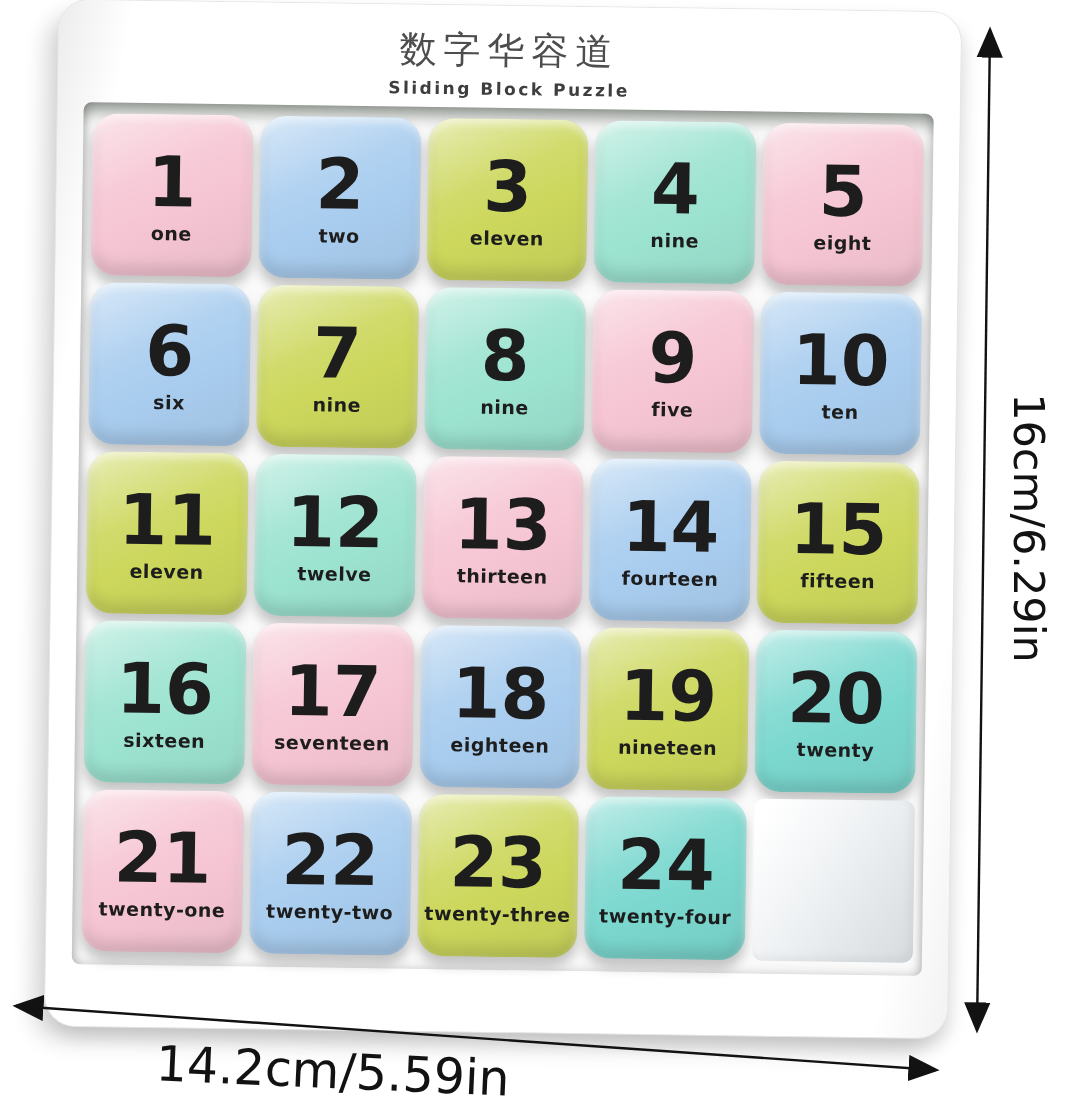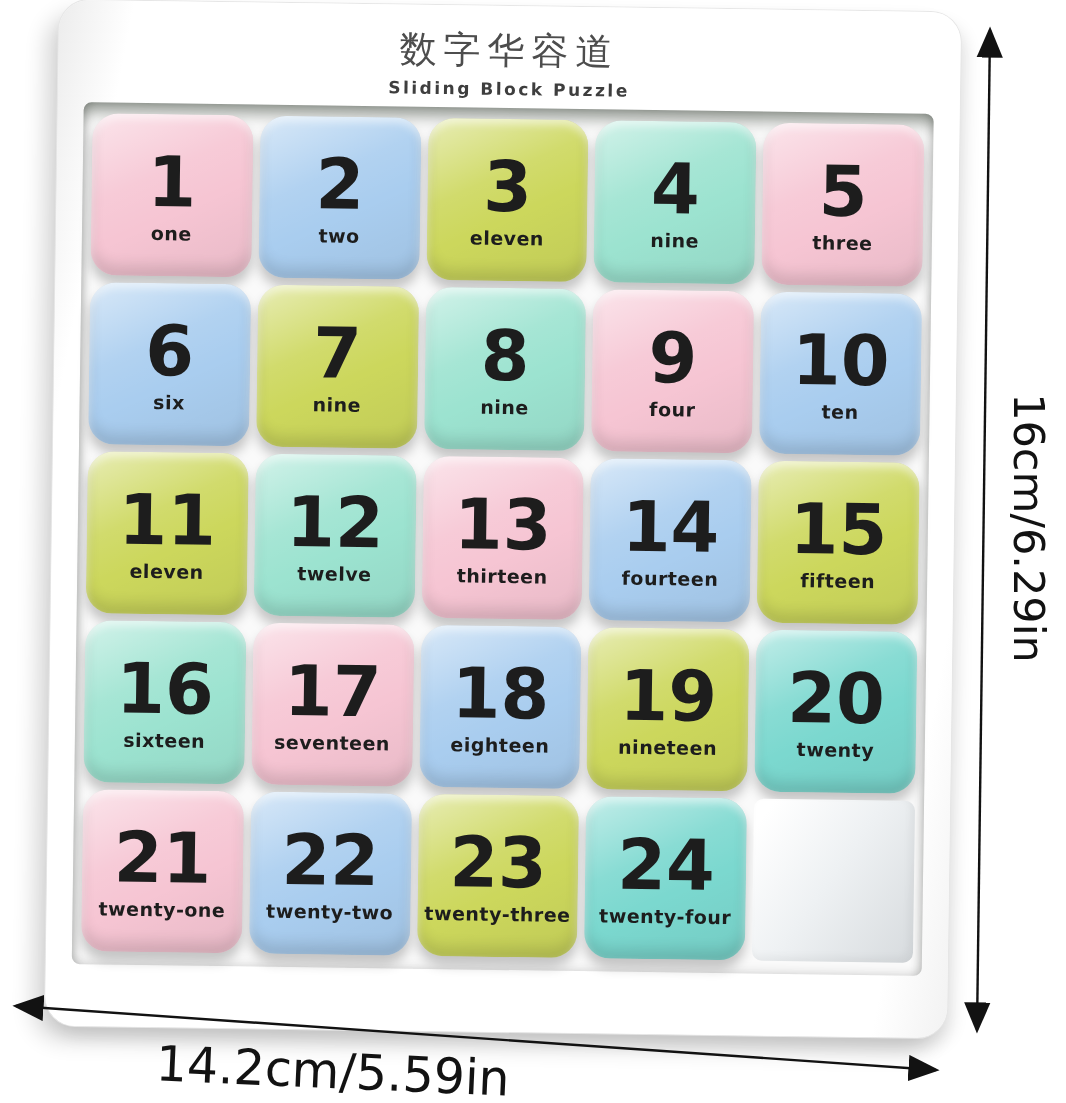--- a/index.html
+++ b/index.html
@@ -74,37 +74,37 @@
           <div class="tile" style="background-color: rgb(204, 215, 92);">
       <div class="tile-number">3</div>
       <div class="tile-word">eleven</div>
     </div>
           <div class="tile" style="background-color: rgb(156, 227, 208);">
       <div class="tile-number">4</div>
       <div class="tile-word">nine</div>
     </div>
           <div class="tile" style="background-color: rgb(246, 197, 211);">
       <div class="tile-number">5</div>
-      <div class="tile-word">three</div>
+      <div class="tile-word">eight</div>
     </div>
           <div class="tile" style="background-color: rgb(169, 205, 239);">
       <div class="tile-number">6</div>
       <div class="tile-word">six</div>
     </div>
           <div class="tile" style="background-color: rgb(204, 215, 92);">
       <div class="tile-number">7</div>
       <div class="tile-word">nine</div>
     </div>
           <div class="tile" style="background-color: rgb(156, 227, 208);">
       <div class="tile-number">8</div>
       <div class="tile-word">nine</div>
     </div>
           <div class="tile" style="background-color: rgb(246, 197, 211);">
       <div class="tile-number">9</div>
-      <div class="tile-word">four</div>
+      <div class="tile-word">five</div>
     </div>
           <div class="tile" style="background-color: rgb(169, 205, 239);">
       <div class="tile-number">10</div>
       <div class="tile-word">ten</div>
     </div>
           <div class="tile" style="background-color: rgb(204, 215, 92);">
       <div class="tile-number">11</div>
       <div class="tile-word">eleven</div>
     </div>
           <div class="tile" style="background-color: rgb(156, 227, 208);">

